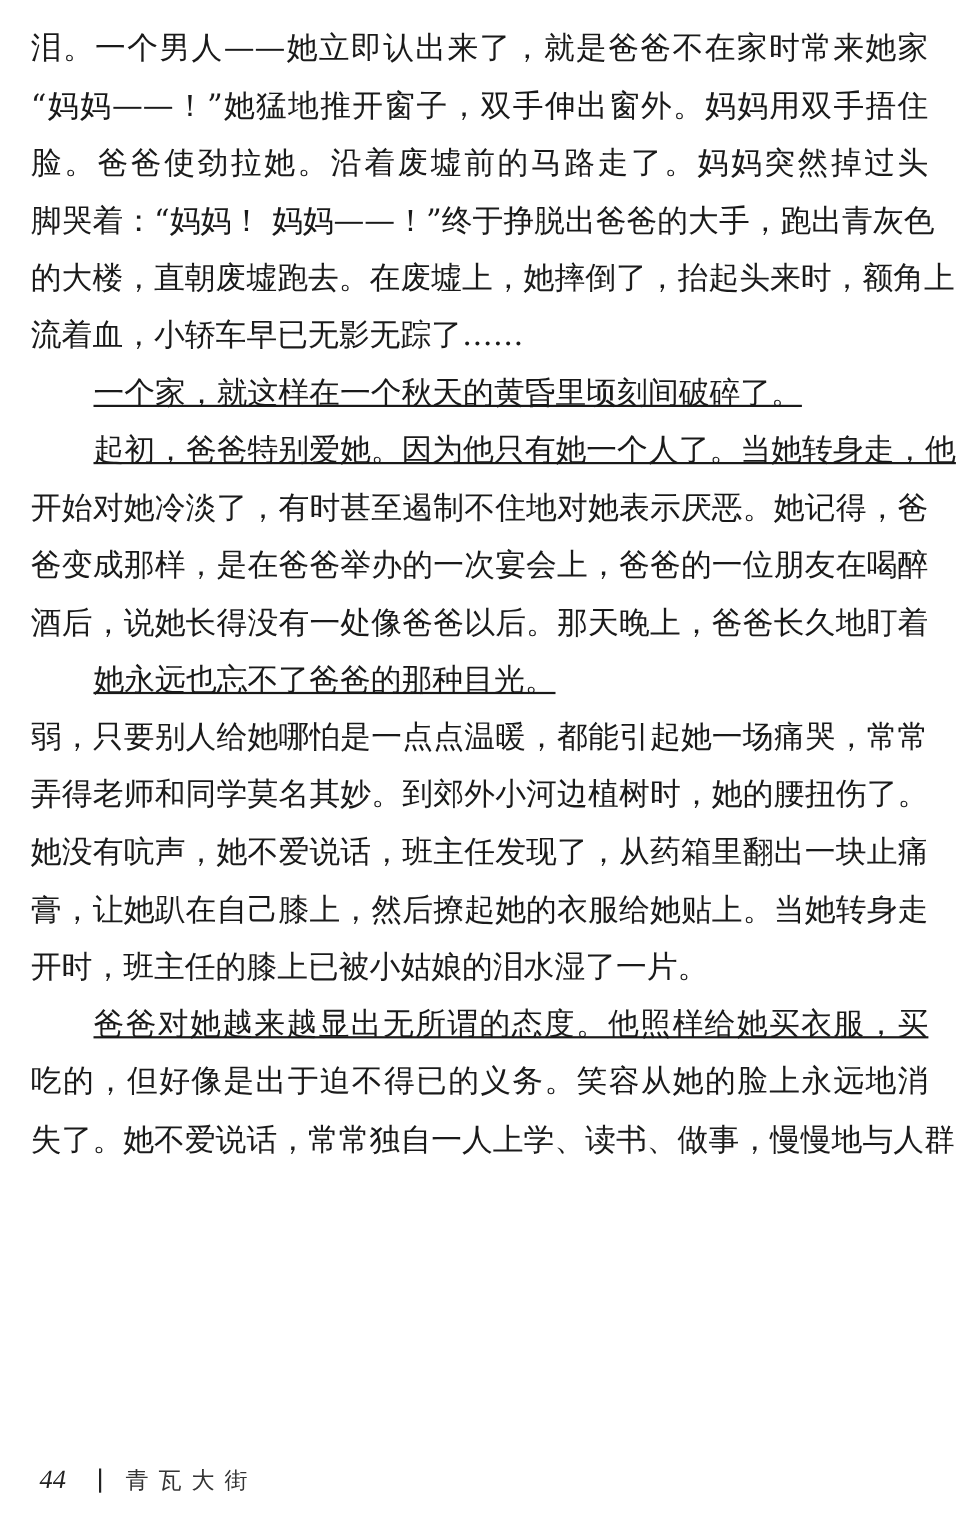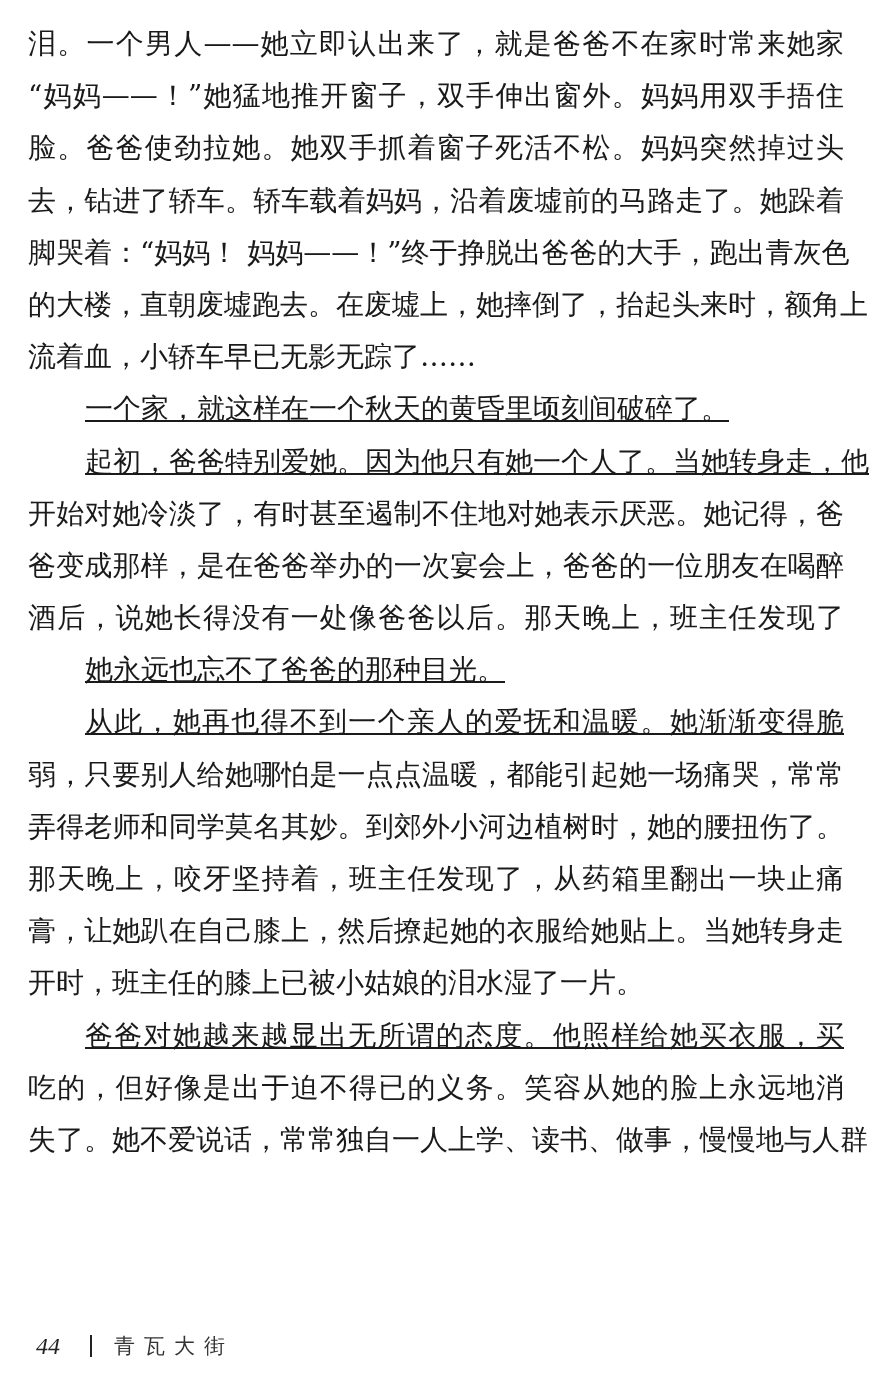--- a/index.html
+++ b/index.html
@@ -33,35 +33,33 @@
   .book-title {
     font-family: Liberation Sans, sans-serif; font-size: 21px; letter-spacing: 9px; color: #333;
   }
 </style>
 </head>
 <body>
 
 <div class="page-body" id="page-body">
     <div class="line">泪。一个男人——她立即认出来了，就是爸爸不在家时常来她家</div>
     <div class="line">“妈妈——！”她猛地推开窗子，双手伸出窗外。妈妈用双手捂住</div>
-    <div class="line">脸。爸爸使劲拉她。她双手抓着窗子死活不松。妈妈突然掉过头</div>
-    <div class="line">去，钻进了轿车。轿车载着妈妈，沿着废墟前的马路走了。她跺着</div>
+    <div class="line">脸。爸爸使劲拉她。沿着废墟前的马路走了。妈妈突然掉过头</div>
     <div class="line">脚哭着：“妈妈！ 妈妈——！”终于挣脱出爸爸的大手，跑出青灰色</div>
     <div class="line">的大楼，直朝废墟跑去。在废墟上，她摔倒了，抬起头来时，额角上</div>
     <div class="line last">流着血，小轿车早已无影无踪了……</div>
     <div class="line indent last">一个家，就这样在一个秋天的黄昏里顷刻间破碎了。</div>
     <div class="line indent">起初，爸爸特别爱她。因为他只有她一个人了。当她转身走，他</div>
     <div class="line">开始对她冷淡了，有时甚至遏制不住地对她表示厌恶。她记得，爸</div>
     <div class="line">爸变成那样，是在爸爸举办的一次宴会上，爸爸的一位朋友在喝醉</div>
-    <div class="line">酒后，说她长得没有一处像爸爸以后。那天晚上，班主任发现了</div>
+    <div class="line">酒后，说她长得没有一处像爸爸以后。那天晚上，爸爸长久地盯着</div>
     <div class="line indent last">她永远也忘不了爸爸的那种目光。</div>
-    <div class="line indent">从此，她再也得不到一个亲人的爱抚和温暖。她渐渐变得脆</div>
     <div class="line">弱，只要别人给她哪怕是一点点温暖，都能引起她一场痛哭，常常</div>
     <div class="line">弄得老师和同学莫名其妙。到郊外小河边植树时，她的腰扭伤了。</div>
-    <div class="line">那天晚上，咬牙坚持着，班主任发现了，从药箱里翻出一块止痛</div>
+    <div class="line">她没有吭声，她不爱说话，班主任发现了，从药箱里翻出一块止痛</div>
     <div class="line">膏，让她趴在自己膝上，然后撩起她的衣服给她贴上。当她转身走</div>
     <div class="line last">开时，班主任的膝上已被小姑娘的泪水湿了一片。</div>
     <div class="line indent">爸爸对她越来越显出无所谓的态度。他照样给她买衣服，买</div>
     <div class="line">吃的，但好像是出于迫不得已的义务。笑容从她的脸上永远地消</div>
     <div class="line">失了。她不爱说话，常常独自一人上学、读书、做事，慢慢地与人群</div>
   </div>
 
 <div class="footer">
   <span class="page-num">44</span>
   <span class="sep"></span>

